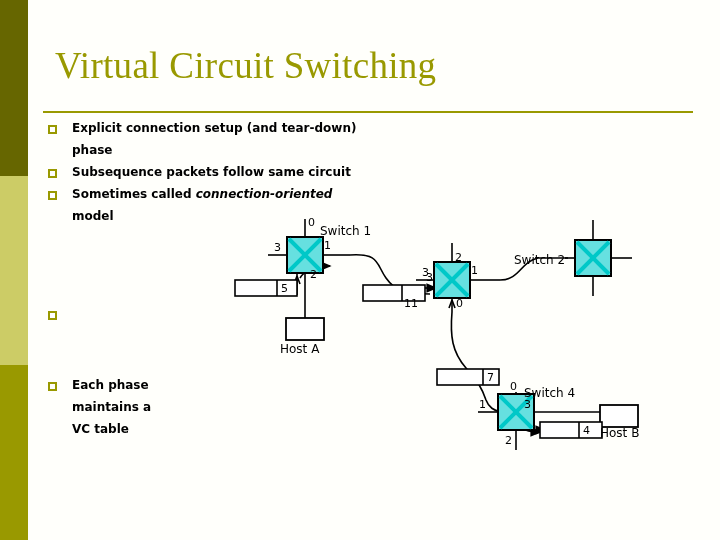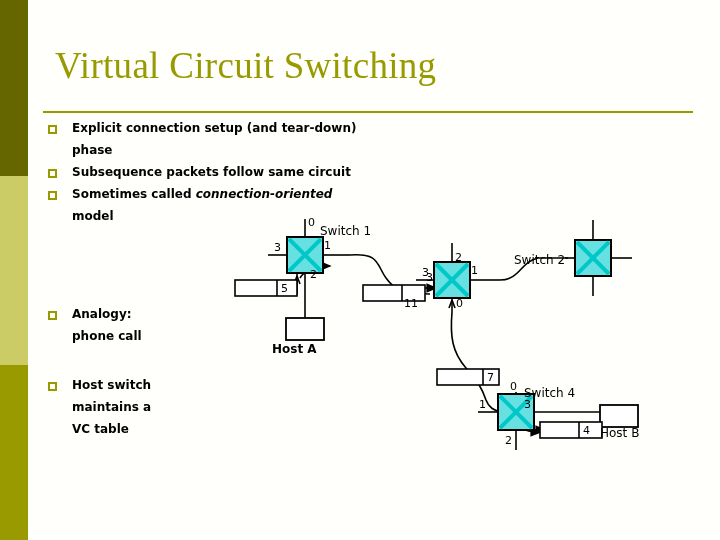--- a/index.html
+++ b/index.html
@@ -141,29 +141,27 @@
       <span class="bullet-marker"></span>
       <span class="bullet-text"><span>Sometimes called </span><em>connection-oriented</em><span>
 model</span></span>
     </div>
 
   </div>
 
   <div class="bullets-lower">
     <div class="bullet-row">
       <span class="bullet-marker"></span>
-      <span class="bullet-text">Analogy:
-phone call</span>
     </div>
   </div>
 
   <div class="bullets-lower2">
     <div class="bullet-row">
       <span class="bullet-marker"></span>
-      <span class="bullet-text">Host switch
+      <span class="bullet-text">Each phase
 maintains a
 VC table</span>
     </div>
   </div>
 
   <div class="diagram">
     <svg width="720" height="540" viewBox="0 0 720 540" xmlns="http://www.w3.org/2000/svg">
       <defs>
         <marker id="arw" markerWidth="7" markerHeight="7" refX="6" refY="3" orient="auto" markerUnits="strokeWidth">
           <path d="M0,0 L7,3 L0,6 z" fill="#000"></path>
@@ -275,21 +273,21 @@
   <div class="dlabel" style="left:422px; top:266px;">3</div>
   <div class="dlabel" style="left:471px; top:264px;">1</div>
   <div class="dlabel" style="left:456px; top:297px;">0</div>
 
   <div class="dlabel" style="left:510px; top:380px;">0</div>
   <div class="dlabel big" style="left:524px; top:386px;">Switch 4</div>
   <div class="dlabel" style="left:479px; top:398px;">1</div>
   <div class="dlabel" style="left:524px; top:398px;">3</div>
   <div class="dlabel" style="left:505px; top:434px;">2</div>
 
-  <div class="dlabel big" style="left:272px; top:342px;font-weight:bold;">Host A</div>
+  <div class="dlabel big" style="left:280px; top:342px;">Host A</div>
   <div class="dlabel big" style="left:600px; top:426px;">Host B</div>
 
   <div class="dlabel" style="left:281px; top:282px;">5</div>
   <div class="dlabel" style="left:404px; top:297px;">11</div>
   <div class="dlabel" style="left:487px; top:371px;">7</div>
   <div class="dlabel" style="left:583px; top:424px;">4</div>
 
   <div class="dlabel" style="left:426px; top:271px;">3</div>
 
 </div>

